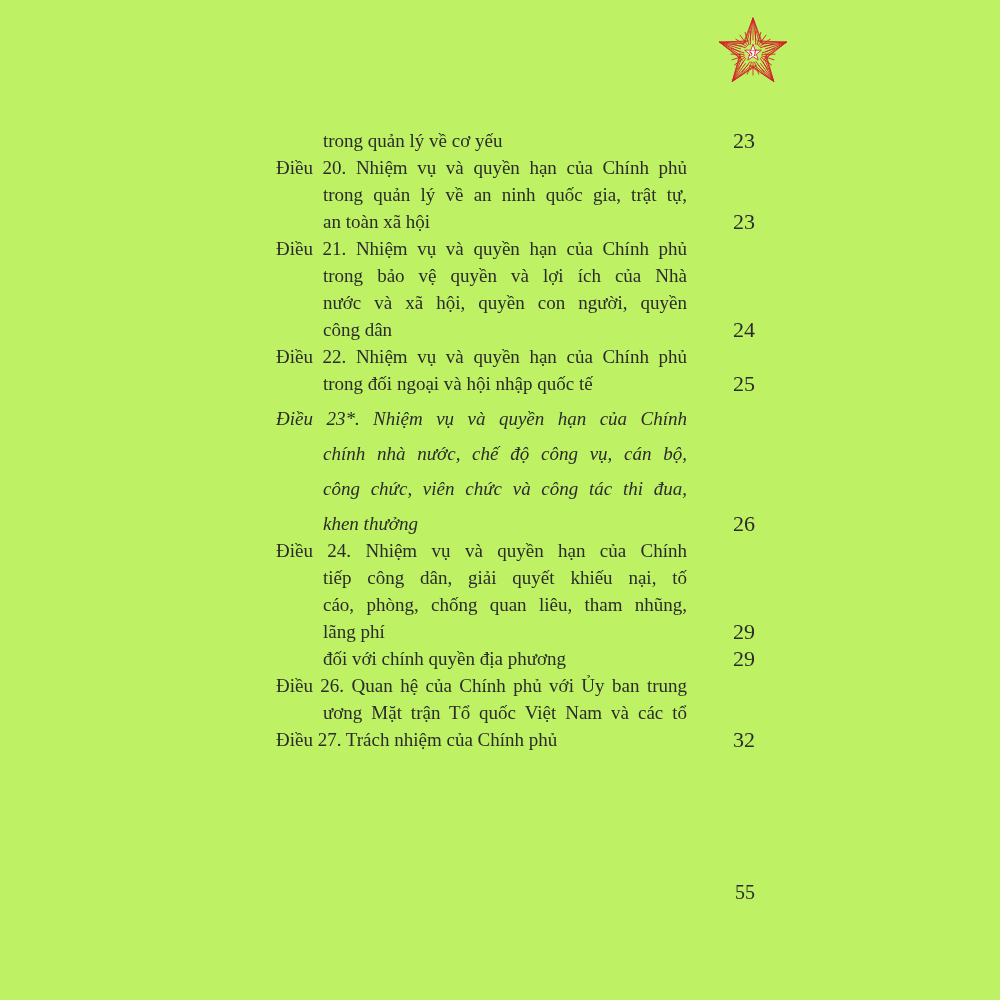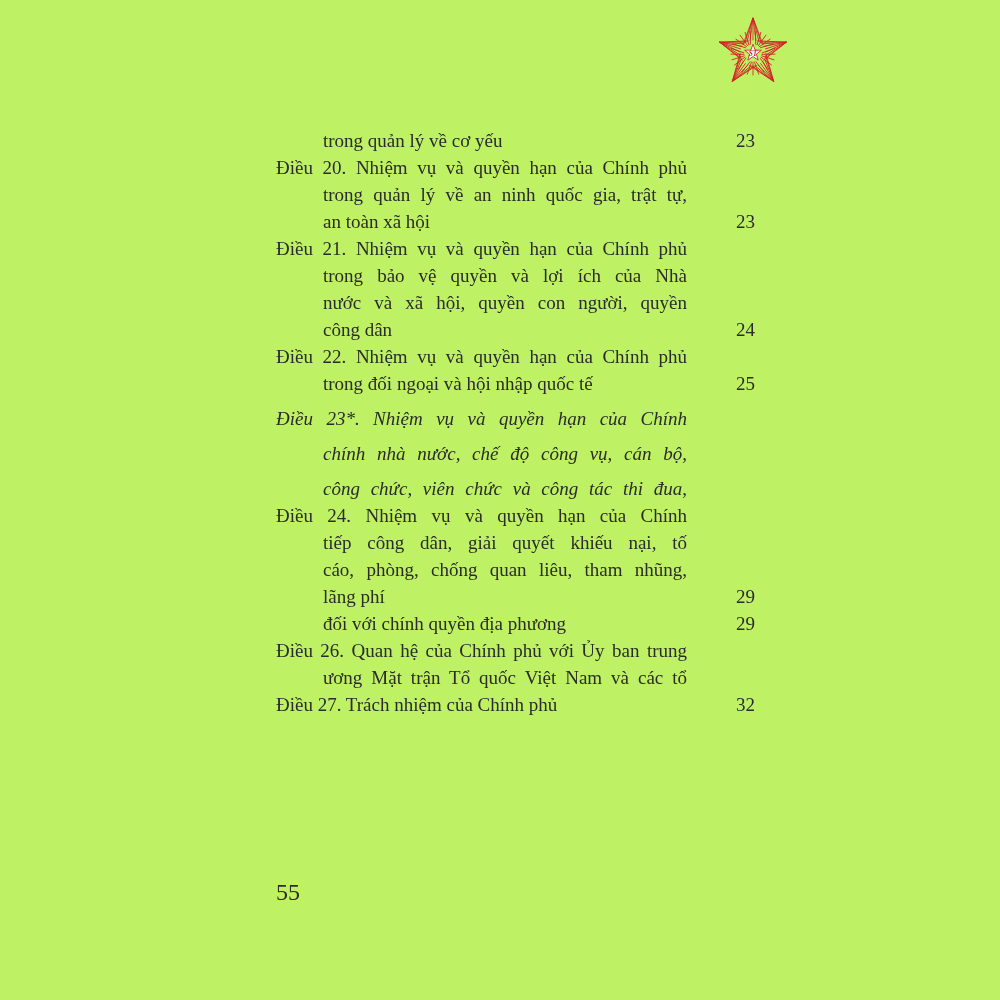--- a/index.html
+++ b/index.html
@@ -19,27 +19,27 @@
     position:relative;height:27px;line-height:27px;font-size:19px;
     padding-right:68px;           
     text-align:justify;text-align-last:justify;
     overflow:hidden;white-space:normal;
   }
   .line.cont{padding-left:47px;}
   .line.last{text-align-last:left;}
   .entry.italic .line{font-style:italic;margin-top:8px;}
   .pg{
     position:absolute;right:0;top:0;font-style:normal;
-    font-size:19px;line-height:27px;
+    font-size:22px;line-height:27px;
   }
 
   
   .folio{
     position:absolute;left:276px;top:879px;width:479px;
-    text-align:left;font-size:24px;line-height:27px;
+    text-align:right;font-size:20px;line-height:27px;
   }
 </style>
 </head>
 <body>
 
 <div class="page">
 
   <div class="logo">
     <svg width="78" height="78" viewBox="-40 -40 80 80" aria-hidden="true">
       <defs>
@@ -93,20 +93,21 @@
         <div class="line cont last"><span>công dân</span><span class="pg">24</span></div>
       </div>
       <div class="entry">
         <div class="line"><span>Điều 22. Nhiệm vụ và quyền hạn của Chính phủ</span></div>
         <div class="line cont last"><span>trong đối ngoại và hội nhập quốc tế</span><span class="pg">25</span></div>
       </div>
       <div class="entry italic">
         <div class="line"><span>Điều 23*. Nhiệm vụ và quyền hạn của Chính</span></div>
         <div class="line cont"><span>chính nhà nước, chế độ công vụ, cán bộ,</span></div>
         <div class="line cont"><span>công chức, viên chức và công tác thi đua,</span></div>
+        <div class="line cont last"><span>khen thưởng</span><span class="pg">26</span></div>
       </div>
       <div class="entry">
         <div class="line"><span>Điều 24. Nhiệm vụ và quyền hạn của Chính</span></div>
         <div class="line cont"><span>tiếp công dân, giải quyết khiếu nại, tố</span></div>
         <div class="line cont"><span>cáo, phòng, chống quan liêu, tham nhũng,</span></div>
         <div class="line cont last"><span>lãng phí</span><span class="pg">29</span></div>
       </div>
       <div class="entry">
         <div class="line cont last"><span>đối với chính quyền địa phương</span><span class="pg">29</span></div>
       </div>

